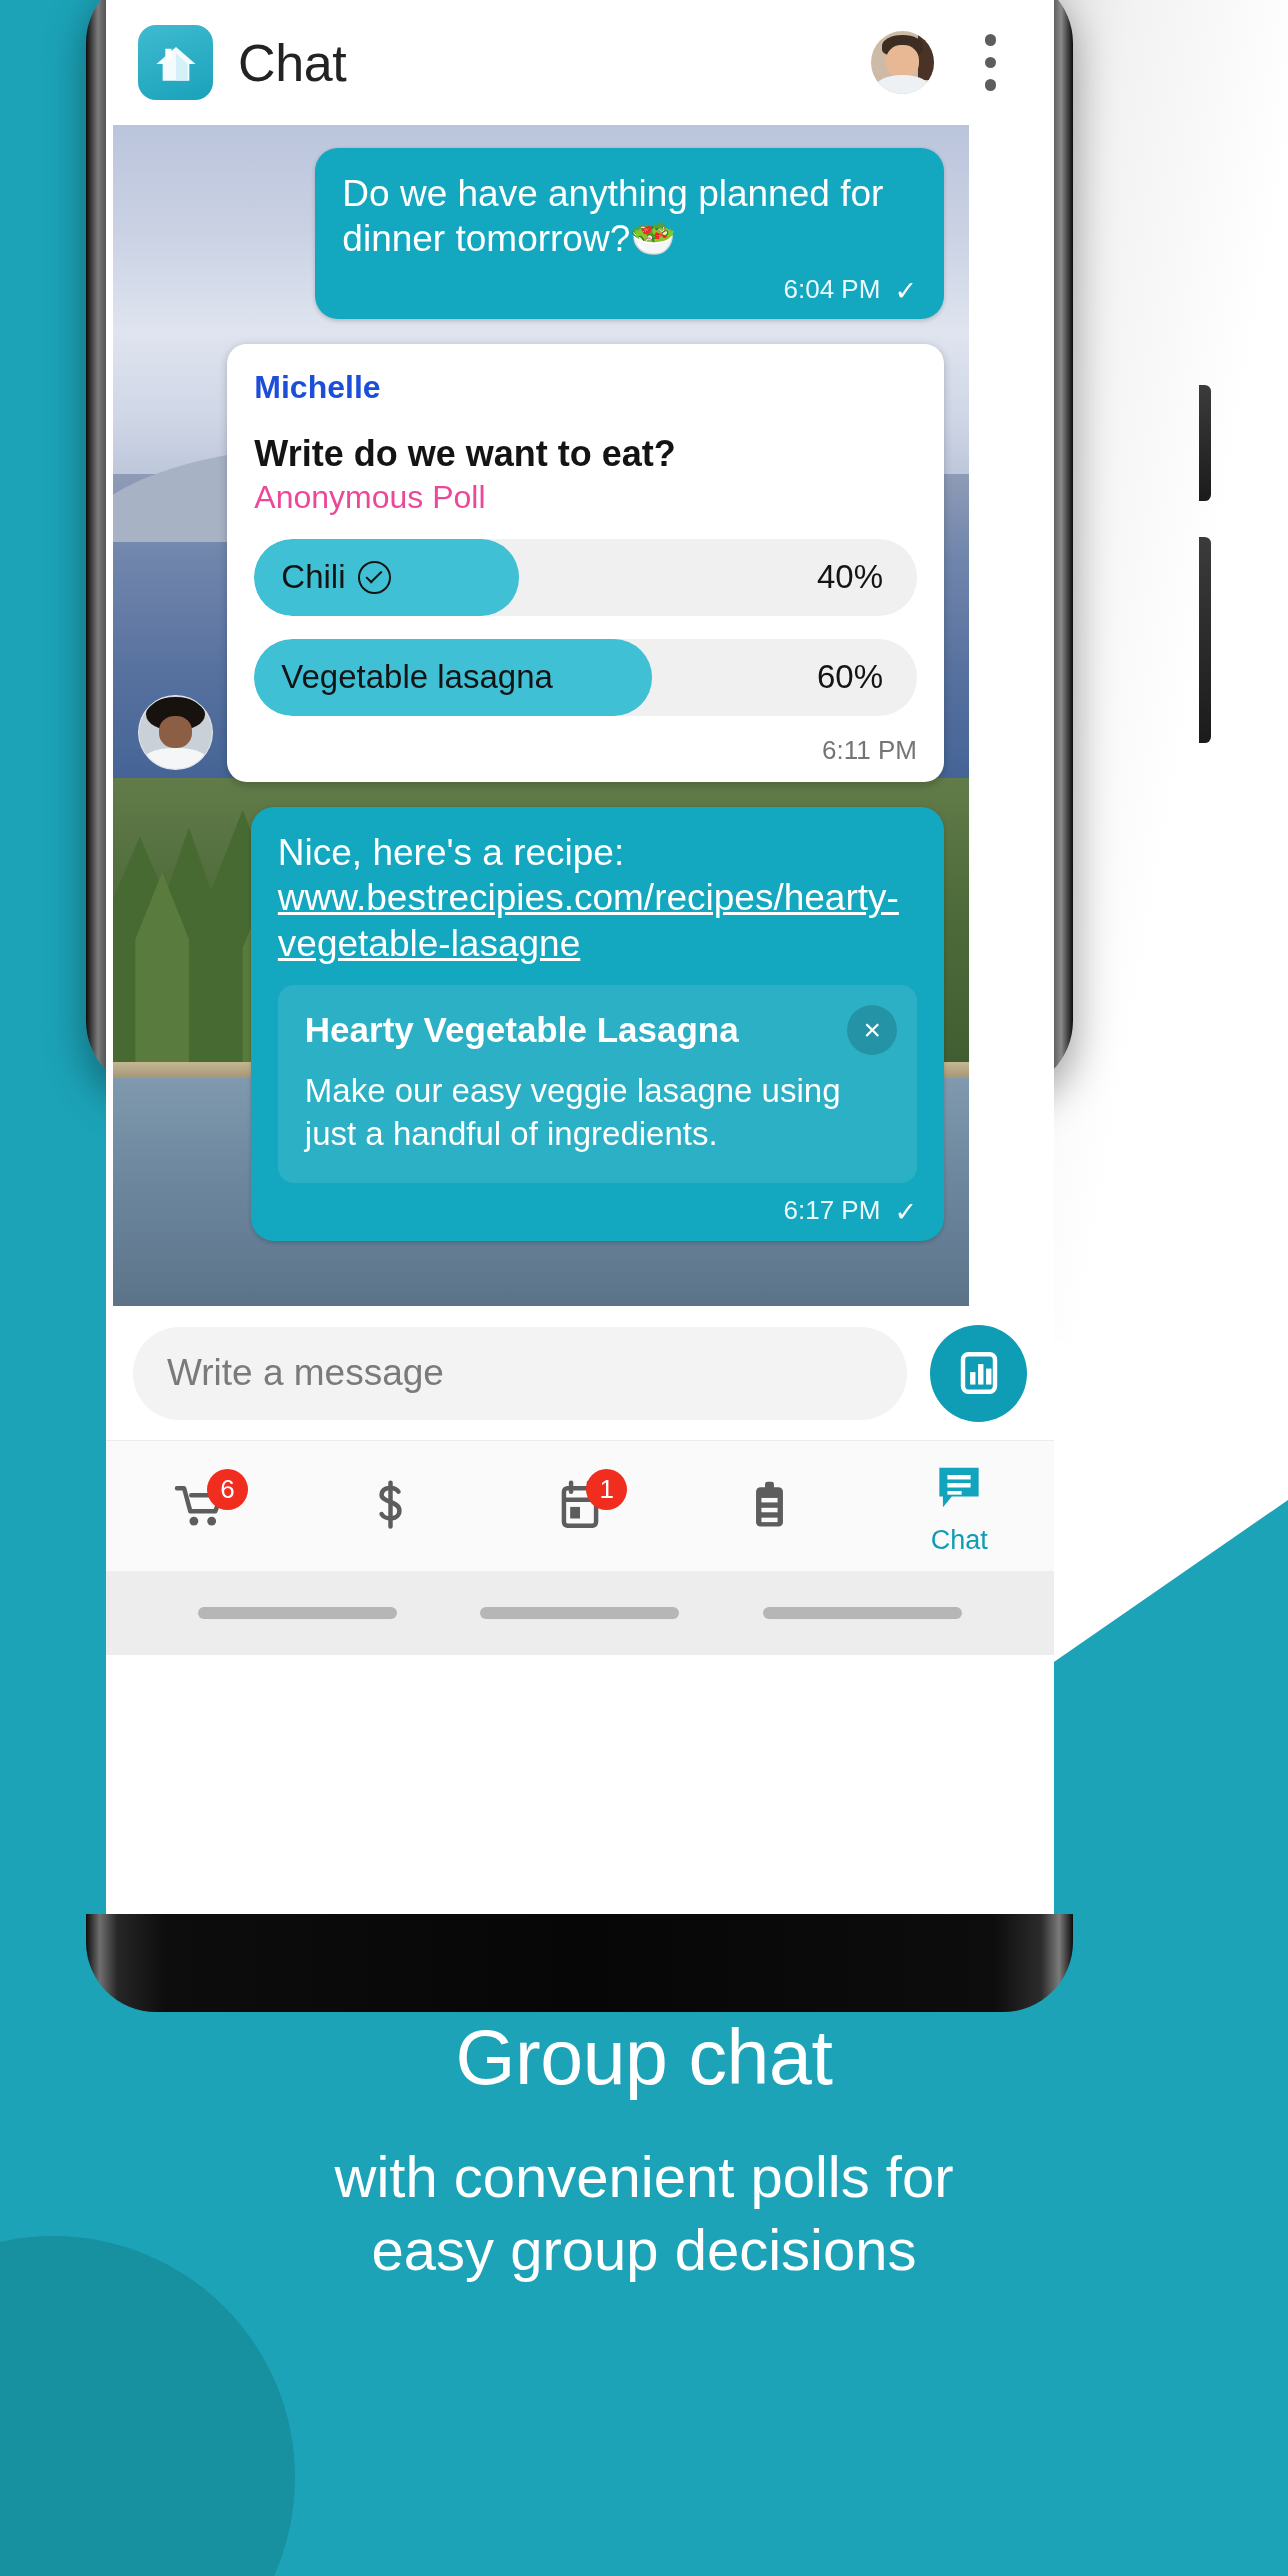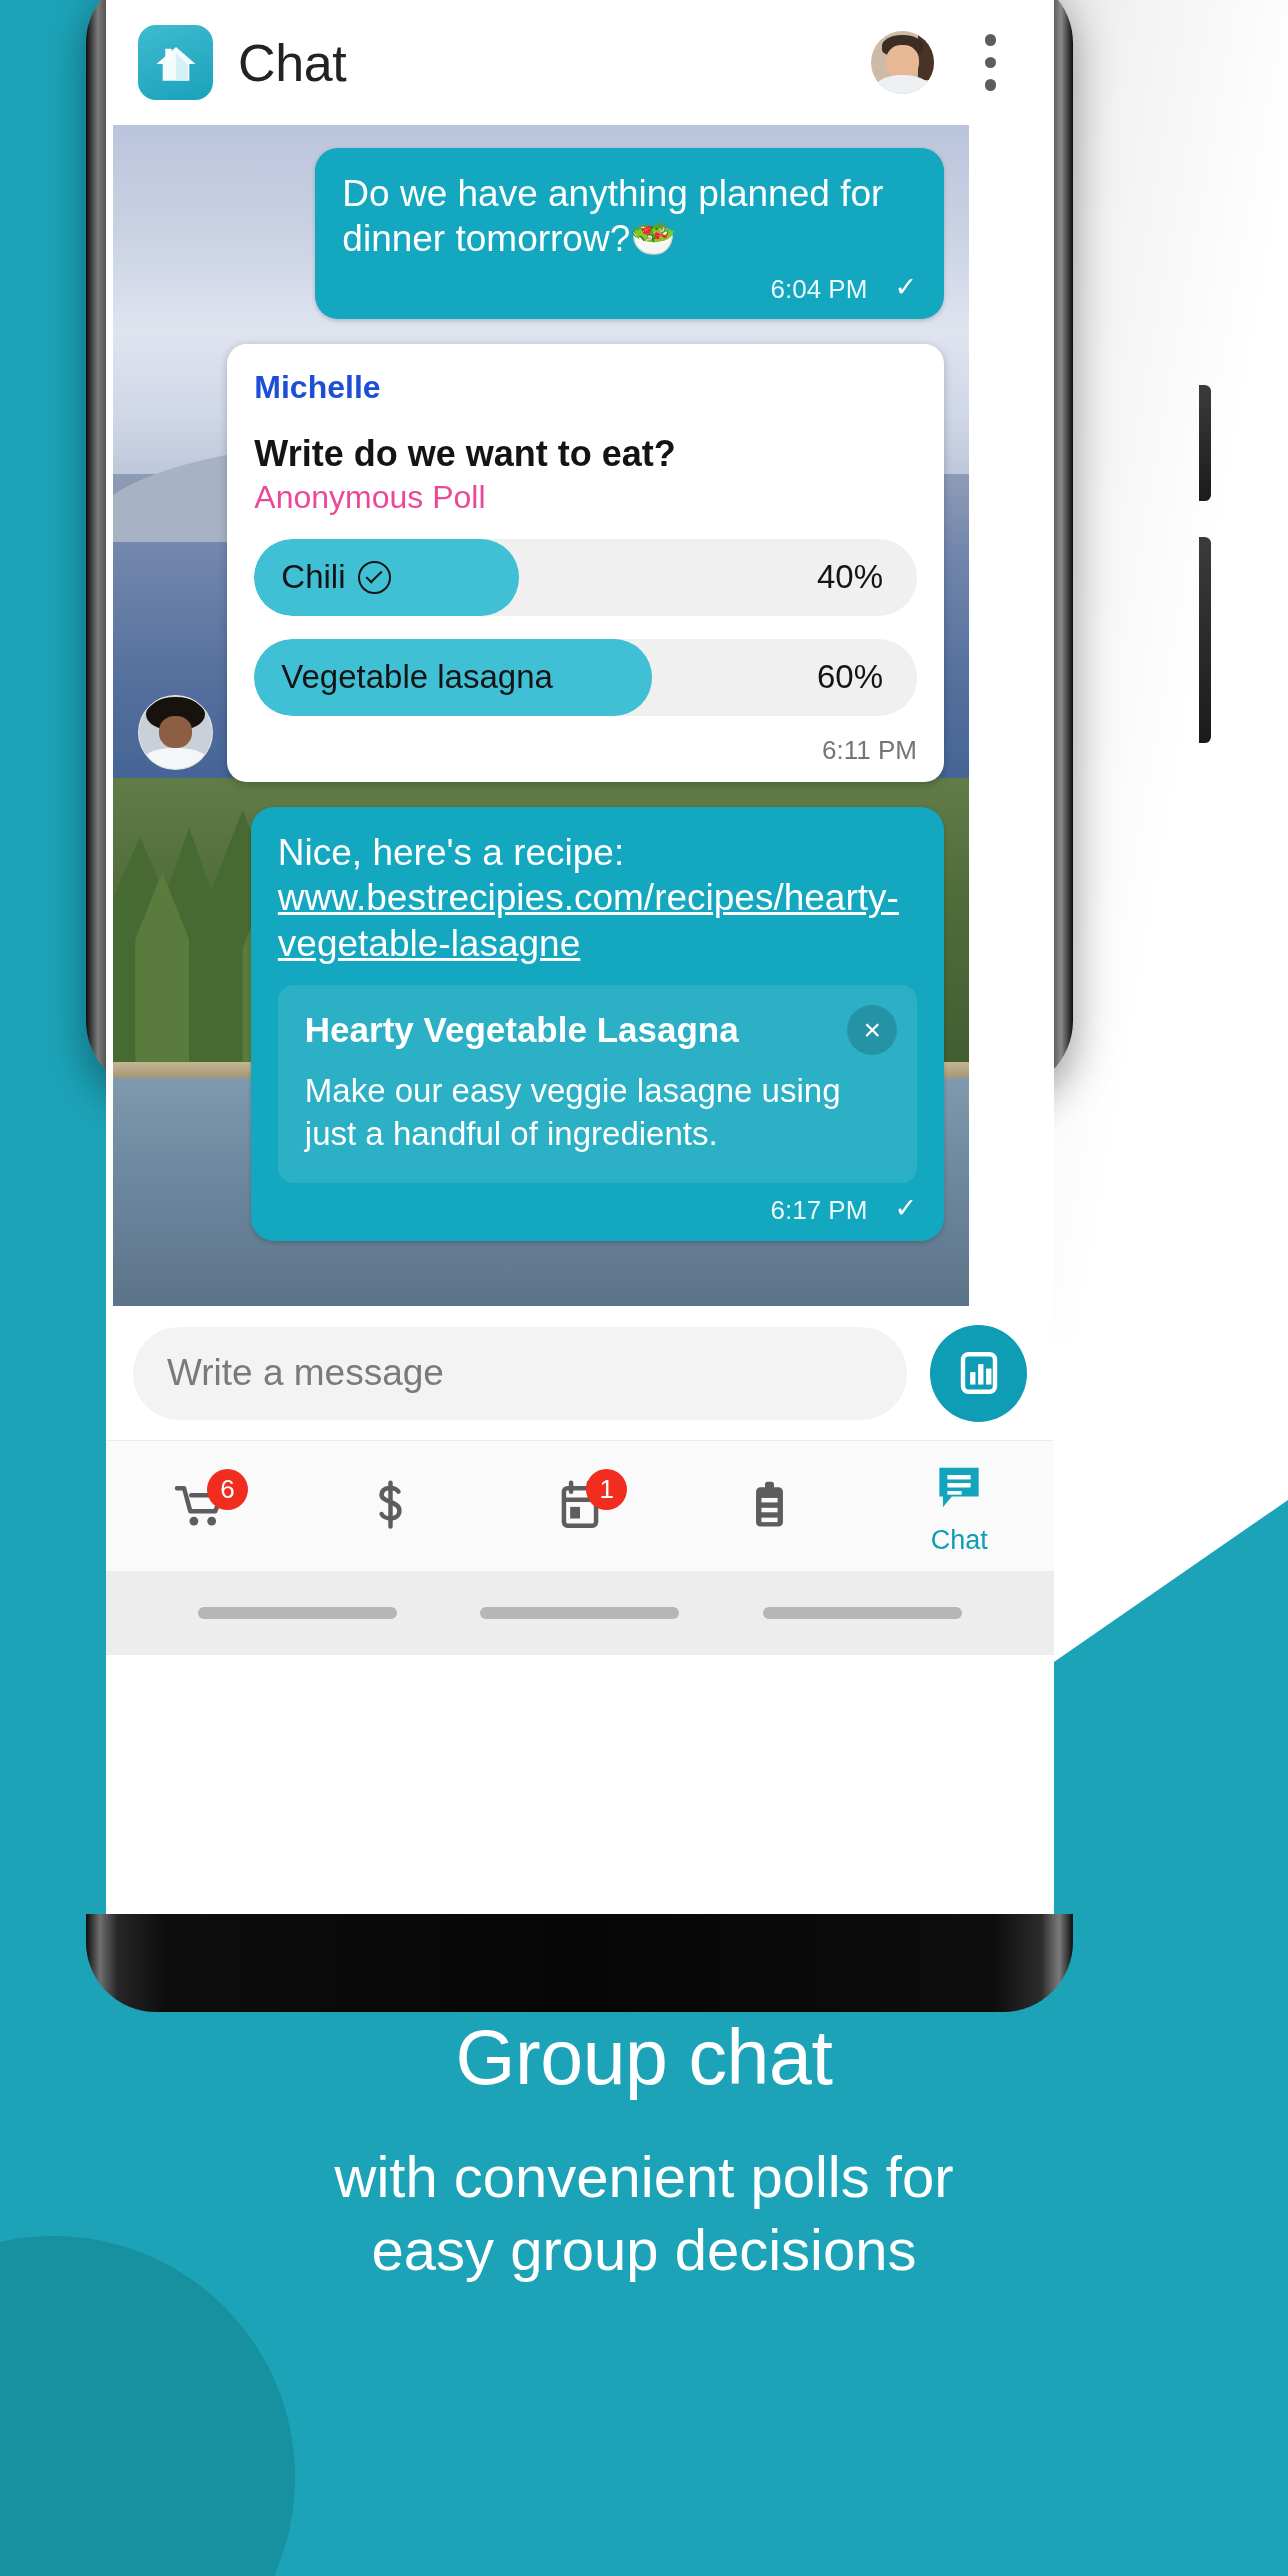--- a/index.html
+++ b/index.html
@@ -94,21 +94,21 @@
   #wallpaper-overlay{position:absolute;inset:0;background:rgba(255,255,255,.02);}
 
   
   #msg-scroll{position:absolute;inset:0;padding:23px 25px 0 25px;}
 
   .bubble-out{
     margin-left:auto; background:#13A8BF; color:#fff; border-radius:23px;
     padding:23px 27px 14.3px 27px; box-shadow:0 1.8px 4.5px rgba(0,0,0,.18);
   }
   .bubble-text{font-size:37px;line-height:1.22;}
-  .meta-row{display:flex;align-items:flex-start;justify-content:flex-end;gap:27px;margin-top:12.5px;}
+  .meta-row{display:flex;align-items:flex-end;justify-content:flex-end;gap:14px;margin-top:12.5px;}
   .meta-time{font-size:26px;color:#eafafd;}
   .tick{font-size:27px;color:#ffffff;line-height:1;}
 
   
   #poll-row{display:flex;align-items:flex-end;gap:14.3px;margin-top:25px;}
   #poll-avatar{
     width:75px;height:75px;border-radius:50%;flex:0 0 auto;overflow:hidden;
     background:#c9d0d8;position:relative;margin-bottom:12.5px;border:1.8px solid rgba(255,255,255,.5);
   }
   #poll-avatar .afro{position:absolute;left:10%;top:2%;width:80%;height:46%;background:#17120e;border-radius:50%;}

